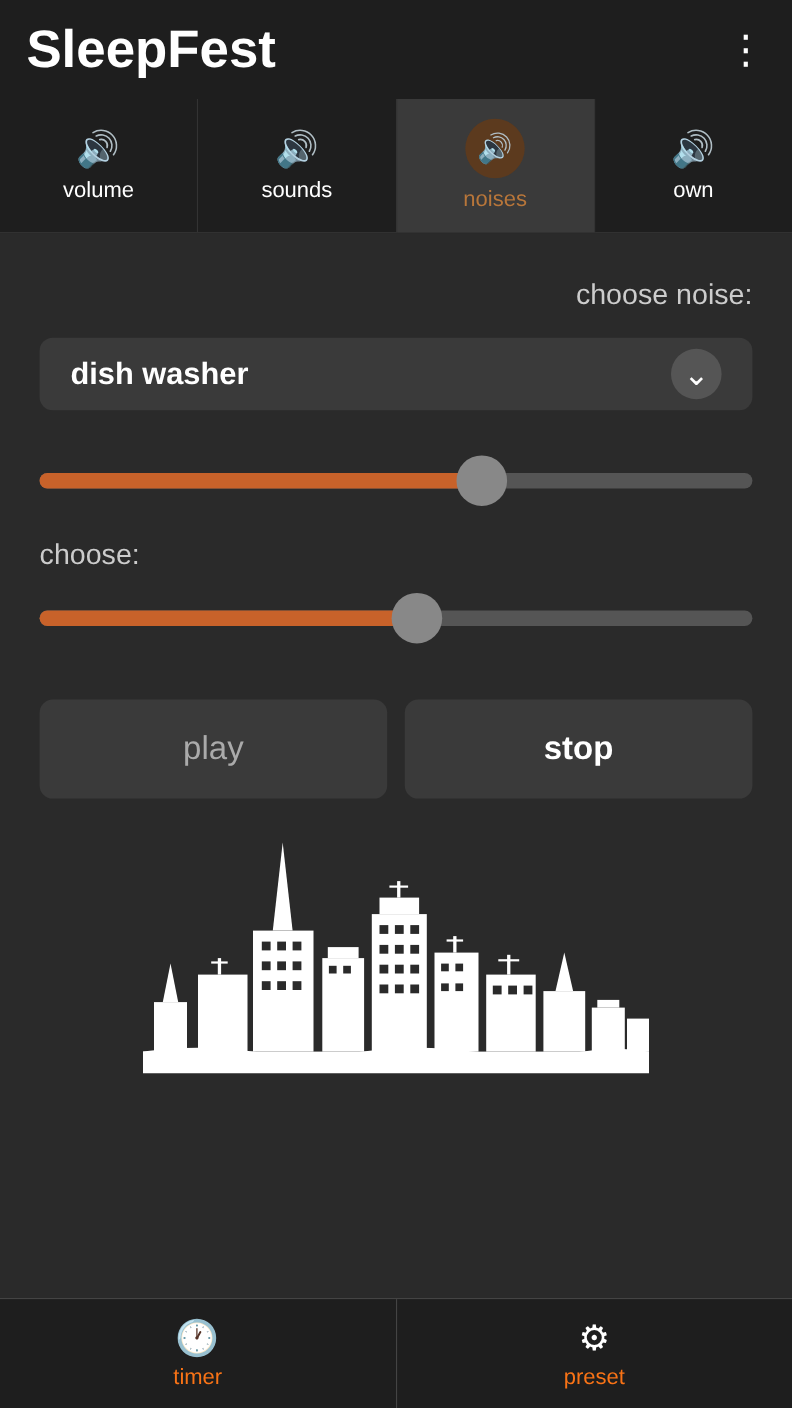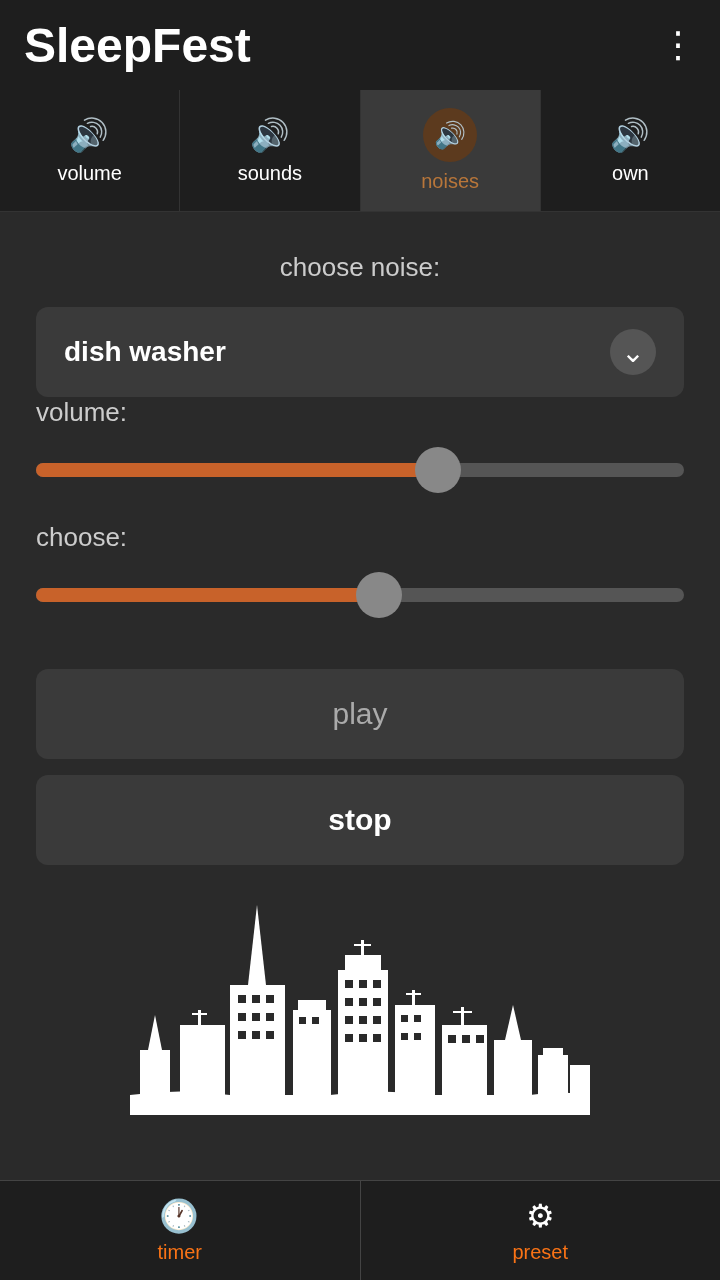--- a/index.html
+++ b/index.html
@@ -90,35 +90,36 @@
     .tab.noises .tab-label {
       color: #b8763a;
     }
 
     
     .main-content {
       padding: 40px 36px 0;
     }
 
     .choose-noise-label {
-      text-align: center;
+      text-align: right;
       font-size: 26px;
       color: #cccccc;
       margin-bottom: 24px;
     }
 
     
     .dropdown {
       background-color: #3a3a3a;
       border-radius: 12px;
-      padding: 22px 28px;
+      padding: 10px 28px;
       display: flex;
       align-items: center;
       justify-content: space-between;
       cursor: pointer;
+      margin-bottom: 40px;
     }
 
     .dropdown-value {
       font-size: 28px;
       font-weight: bold;
       color: #ffffff;
     }
 
     .dropdown-arrow {
       font-size: 28px;
@@ -191,21 +192,20 @@
     .slider-thumb-filter {
       left: calc(53% - 23px);
     }
 
     
     .buttons-row {
       display: flex;
       gap: 16px;
       margin-top: 50px;
       margin-bottom: 0;
-      flex-direction: column;
     }
 
     .btn {
       flex: 1;
       padding: 28px 0;
       border-radius: 12px;
       border: none;
       font-size: 30px;
       cursor: pointer;
       font-weight: normal;
@@ -298,21 +298,20 @@
 <main class="main-content">
 
   <p class="choose-noise-label">choose noise:</p>
 
   <div class="dropdown">
     <span class="dropdown-value">dish washer</span>
     <span class="dropdown-arrow">⌄</span>
   </div>
 
   <div class="control-section">
-    <div class="control-label">volume:</div>
     <div class="slider-container">
       <div class="slider-track">
         <div class="slider-fill-volume"></div>
         <div class="slider-thumb slider-thumb-volume"></div>
       </div>
     </div>
   </div>
 
   <div class="control-section">
     <div class="control-label">choose:</div>

